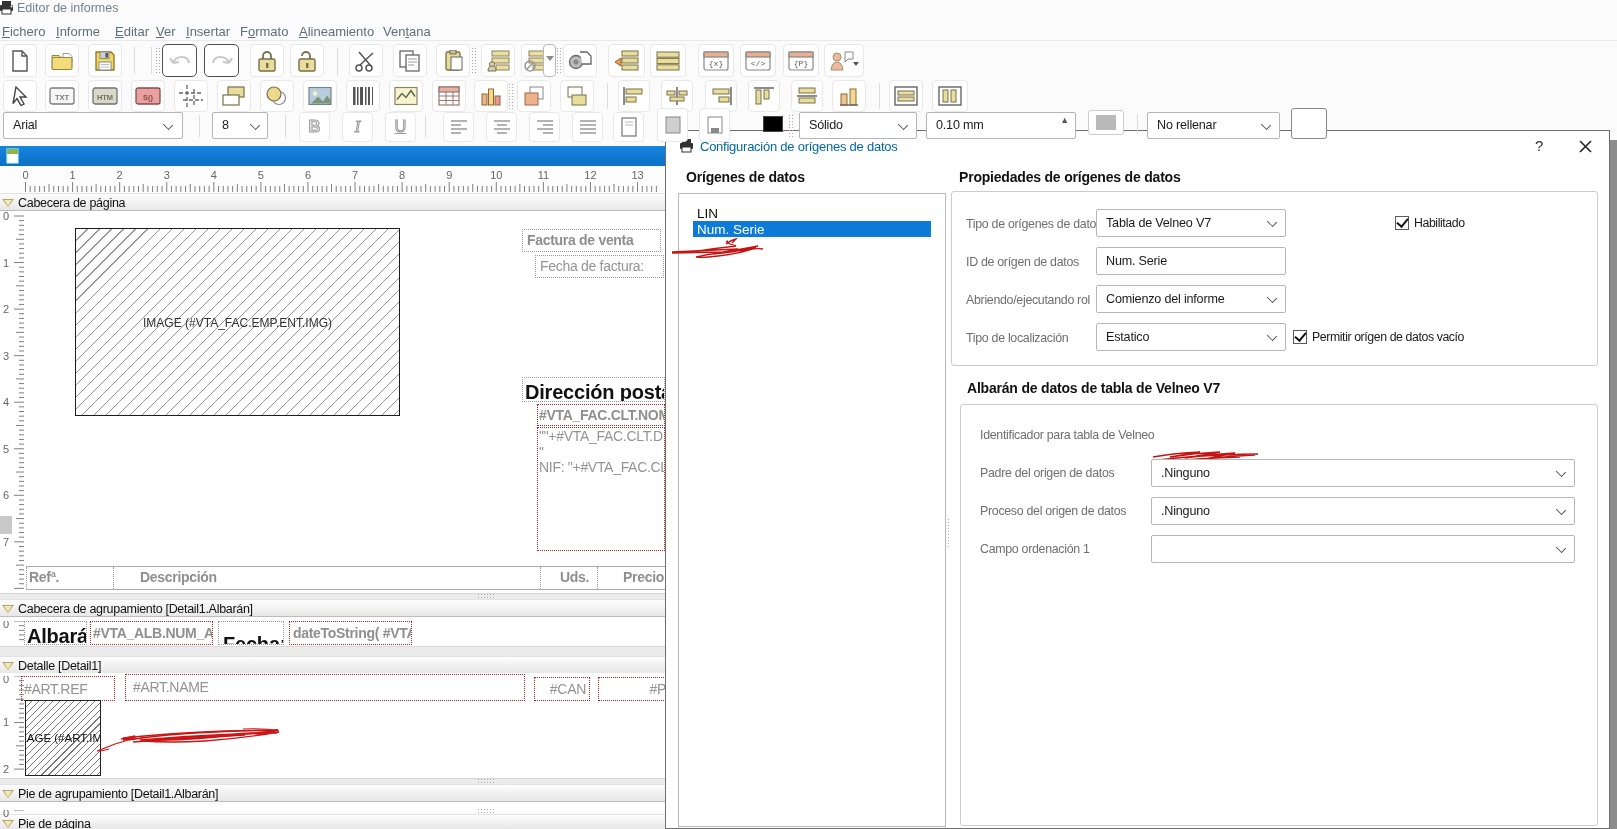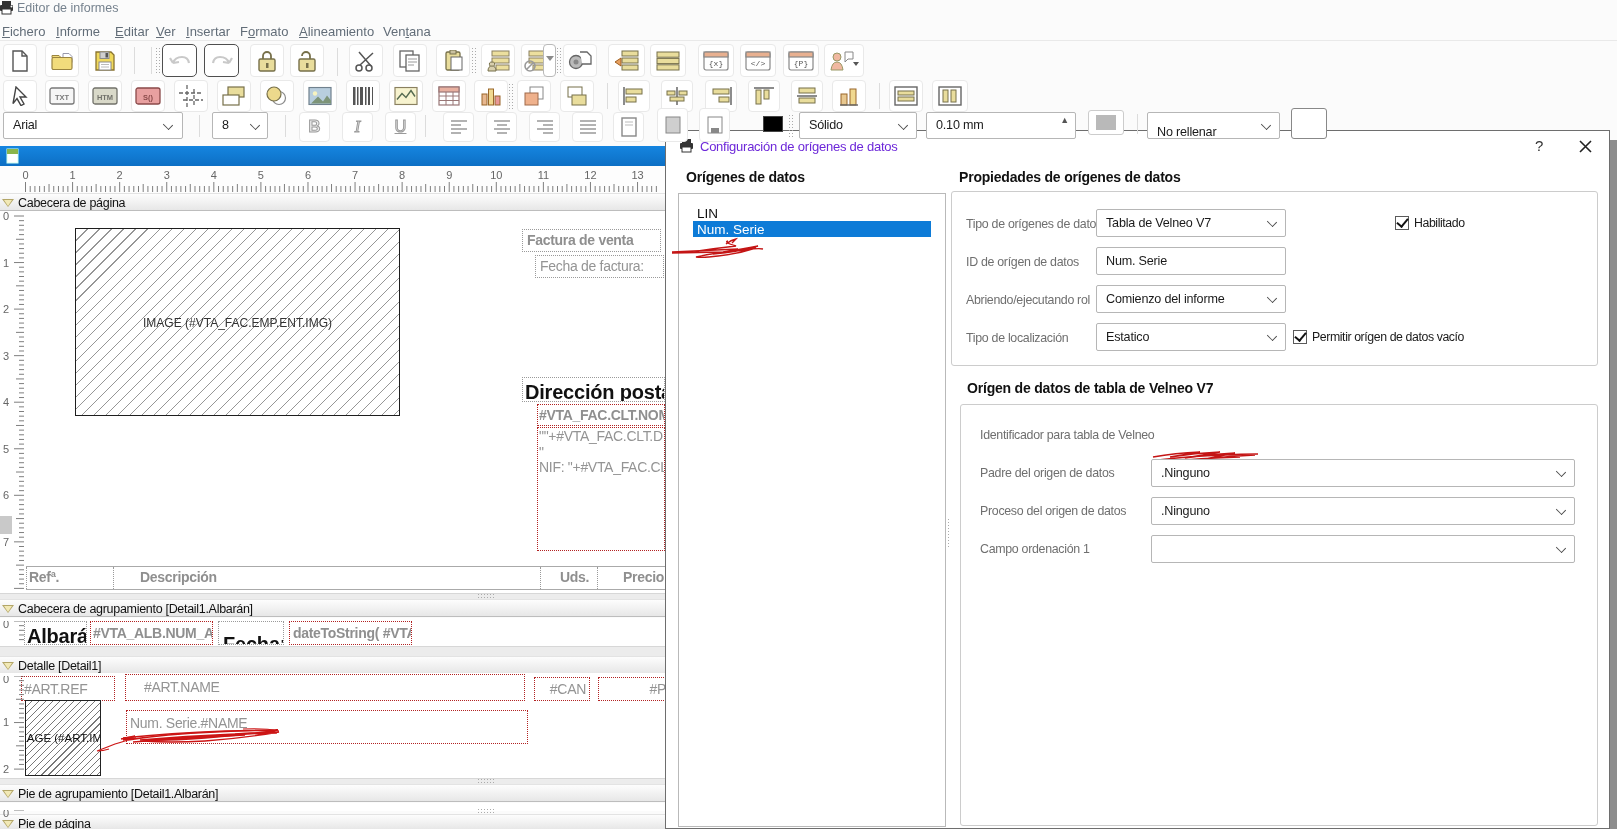--- a/index.html
+++ b/index.html
@@ -292,51 +292,48 @@
       <span class="btxt" style="position:absolute;left:4px;top:11px">Fecha:</span>
     </div>
 <div class="redbox" style="left:289px;top:621px;width:123px;height:24px">
       <span class="gtxtb" style="position:absolute;left:3px;top:3px">dateToString( #VTA</span>
     </div>
 
 <div class="redbox" style="left:21px;top:676px;width:94px;height:25px">
       <span class="gtxt" style="position:absolute;left:2px;top:4px">#ART.REF</span>
     </div>
 <div class="redbox" style="left:125px;top:674px;width:400px;height:27px">
-      <span class="gtxt" style="position:absolute;left:18px;top:4px">#ART.NAME</span>
+      <span class="gtxt" style="position:absolute;left:7px;top:4px">#ART.NAME</span>
     </div>
 <div class="redbox" style="left:534px;top:677px;width:56px;height:24px">
       <span class="gtxt" style="position:absolute;right:3px;top:3px">#CAN</span>
     </div>
 <div class="redbox" style="left:598px;top:677px;width:72px;height:24px">
       <span class="gtxt" style="position:absolute;right:3px;top:3px">#P</span>
     </div>
 <div class="hatch2" style="left:25px;top:700px;width:76px;height:76px">
       <div style="position:absolute;left:-12px;top:31px;width:140px;text-align:left;font-size:11.5px;color:#111;white-space:nowrap">IMAGE (#ART.IMG)</div>
-    </div>
-<div class="redbox" style="left:126px;top:710px;width:402px;height:34px">
-      <span class="gtxt" style="position:absolute;left:3px;top:4px">Num. Serie.#NAME</span>
     </div>
 
 <svg class="ab" style="left:95px;top:727px" width="190" height="30" viewBox="0 0 190 30">
  <path d="M33 13 Q70 7 120 5 Q155 3 183 3 Q150 8 110 11 Q70 14 45 13 Q90 9 140 7 Q168 5 184 5 Q150 11 110 14 Q75 16 48 14 Q95 10 140 8 Q168 6 182 6" stroke="#cc1515" stroke-width="1.3" fill="none"></path>
  <path d="M28 11 Q75 6 130 4 Q160 3 180 4 M38 15 Q90 11 150 8 M60 13 Q110 9 165 6" stroke="#cc1515" stroke-width="1.3" fill="none"></path>
  <path d="M2 24 Q10 21 20 17 Q27 15 33 13 M2 24 Q8 24 14 22" stroke="#cc1515" stroke-width="1.2" fill="none"></path>
  <path d="M148 2 Q170 1 184 4" stroke="#cc1515" stroke-width="1.2" fill="none"></path>
  <path d="M26 12 l14 -3 -12 4 13 -2" stroke="#cc1515" stroke-width="1.5" fill="none"></path>
 </svg>
 
 <div class="ab" id="dlg" style="left:665px;top:130px;width:945px;height:699px;background:#fff;border:1px solid #6e6e6e"></div>
 <div class="ab" style="left:1610px;top:140px;width:7px;height:689px;background:#8d8d8d"></div>
 <svg class="ab" style="left:680px;top:139px" width="15" height="14" viewBox="0 0 15 14">
  <rect x="2" y="0" width="9" height="4" fill="#333"></rect>
  <rect x="0" y="4" width="13" height="6" rx="1" fill="#333"></rect>
  <rect x="2" y="8" width="9" height="5" fill="#fff" stroke="#333"></rect>
 </svg>
-<div class="ab" style="left:700px;top:139px;font-size:13px;letter-spacing:-0.25px;color:#6d28d9">Configuración de orígenes de datos</div>
+<div class="ab" style="left:700px;top:139px;font-size:13px;letter-spacing:-0.25px;color:#0369a1">Configuración de orígenes de datos</div>
 <div class="ab" style="left:1535px;top:137px;font-size:15px;color:#333">?</div>
 <svg class="ab" style="left:1578px;top:139px" width="15" height="15" viewBox="0 0 15 15">
       <path d="M2 2 L13 13 M13 2 L2 13" stroke="#222" stroke-width="1.6"></path>
     </svg>
 
 <div class="ab" style="left:686px;top:169px;font-size:14px;letter-spacing:-0.2px;font-weight:bold;color:#111">Orígenes de datos</div>
 <div class="ab" style="left:959px;top:169px;font-size:14px;letter-spacing:-0.2px;font-weight:bold;color:#111">Propiedades de orígenes de datos</div>
 
 <div class="ab" style="left:678px;top:193px;width:268px;height:634px;background:#fff;border:1px solid #b9b9b9"></div>
 <div class="ab" style="left:697px;top:206px;font-size:13.5px;color:#111">LIN</div>
@@ -366,21 +363,21 @@
       <i class="chev" style="right:8px;top:8px"></i>
     </div>
 <div class="lbl" style="left:966px;top:331px">Tipo de localización</div>
 <div class="combo" style="left:1096px;top:323px;width:190px;height:28px">
       <span class="tx">Estatico</span>
       <i class="chev" style="right:8px;top:8px"></i>
     </div>
 <div class="cb" style="left:1293px;top:330px"></div>
     <div class="cblbl" style="left:1312px;top:330px">Permitir orígen de datos vacío</div>
 
-<div class="ab" style="left:967px;top:380px;font-size:14px;letter-spacing:-0.2px;font-weight:bold;color:#111">Orígen de datos de tabla de Velneo V7</div>
+<div class="ab" style="left:967px;top:380px;font-size:14px;letter-spacing:-0.2px;font-weight:bold;color:#111">Albarán de datos de tabla de Velneo V7</div>
 
 <div class="ab" style="left:960px;top:404px;width:638px;height:422px;border:1px solid #ccc;border-radius:3px"></div>
 <div class="lbl" style="left:980px;top:428px">Identificador para tabla de Velneo</div>
 <svg class="ab" style="left:1150px;top:448px" width="112" height="18" viewBox="0 0 112 18">
  <path d="M3 9 Q25 5 50 4 L20 9 Q45 5 70 4 L35 10 Q60 6 85 5 L55 11 Q80 8 105 7 M8 12 Q40 8 75 7 Q90 6 108 6 M15 14 Q50 10 90 9" stroke="#c41515" stroke-width="1.4" fill="none"></path>
 </svg>
 <div class="lbl" style="left:980px;top:466px">Padre del origen de datos</div>
 <div class="combo" style="left:1151px;top:459px;width:424px;height:28px">
       <span class="tx">.Ninguno</span>
       <i class="chev" style="right:8px;top:8px"></i>
@@ -877,17 +874,17 @@
     </div>
     <div class="combo" style="left:926px;top:112px;width:150px;height:27px">
       <span class="tx" style="top:5px">0.10 mm</span>
       <span style="position:absolute;right:6px;top:2px;font-size:9px;color:#555">▲</span>
     </div>
     <div class="ab" style="left:1088px;top:110px;width:36px;height:25px;background:#fff;border:1px solid #ccc;border-radius:3px">
       <span style="position:absolute;left:7px;top:4px;width:20px;height:15px;background:#b9b9b9"></span>
     </div>
     <div class="sep" style="left:1137px;top:114px;height:20px"></div>
     <div class="combo" style="left:1147px;top:112px;width:133px;height:27px">
-      <span class="tx" style="top:12px">No rellenar</span>
+      <span class="tx" style="top:5px">No rellenar</span>
       <i class="chev" style="right:8px;top:8px"></i>
     </div>
     <div class="ab" style="left:1291px;top:108px;width:36px;height:31px;background:#fff;border:1px solid #888;border-radius:3px"></div>
   </div>
 
 </body></html>

